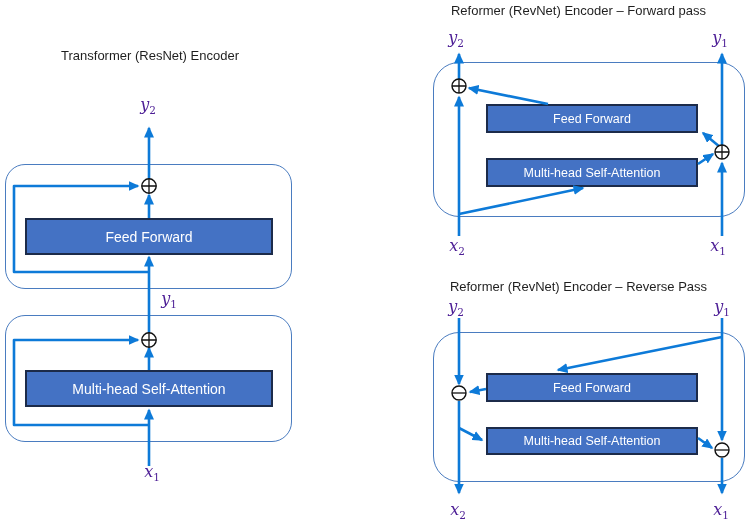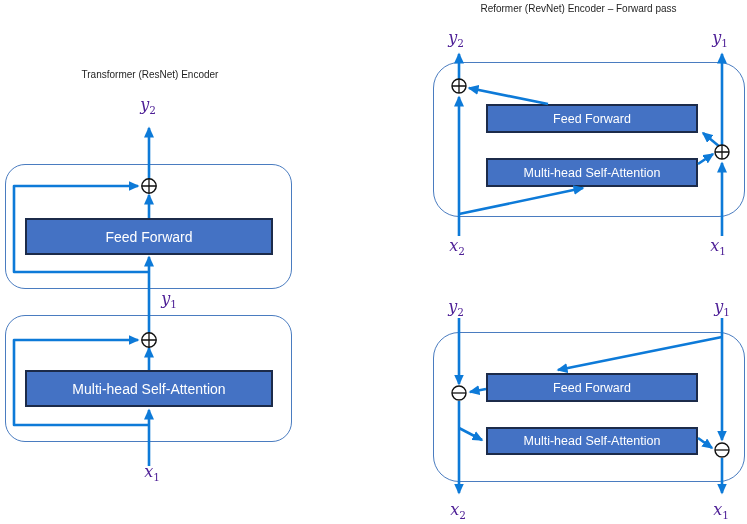--- a/index.html
+++ b/index.html
@@ -3,43 +3,44 @@
 <meta charset="utf-8">
 <style>
   :root{
     --arrow:#0d7ad8; --block-fill:#4472c4; --block-border:#1c2b4a;
     --container-border:#4a7cc0; --operator:#111111; --block-text:#ffffff;
     --text:#1f1f1f; --background:#ffffff;
   }
   html,body{margin:0;padding:0;background:var(--background);}
   .canvas{position:relative;width:747px;height:524px;background:var(--background);
           font-family:"Liberation Sans",sans-serif;overflow:hidden;}
-  .title{position:absolute;color:var(--text);font-size:10px;text-align:center;white-space:nowrap;z-index:4;}
+  .title{position:absolute;color:var(--text);font-size:13px;text-align:center;white-space:nowrap;z-index:4;}
   .container-box{position:absolute;border:1.2px solid var(--container-border);background:transparent;z-index:1;}
   .block{position:absolute;background:var(--block-fill);border:2px solid var(--block-border);
          color:var(--block-text);display:flex;align-items:center;justify-content:center;
          box-sizing:border-box;z-index:2;}
   .block.big{font-size:14px;}
   .block.small{font-size:12.5px;}
   .mlabel{position:absolute;transform:translateX(-50%);color:#4c1d95;z-index:4;
           font-family:"DejaVu Serif","Liberation Serif",serif;font-style:italic;font-size:16px;white-space:nowrap;}
   .mlabel sub{font-size:10.5px;font-style:normal;font-family:"DejaVu Serif",serif;}
   svg.overlay{position:absolute;left:0;top:0;z-index:3;pointer-events:none;}
   .arrow-line{stroke:var(--arrow);stroke-width:2.6;fill:none;stroke-linejoin:round;}
   .arrow-head{fill:var(--arrow);}
   .op circle{fill:#fff;stroke:var(--operator);stroke-width:1.4;}
   .op path{stroke:var(--operator);stroke-width:1.3;fill:none;}
 </style>
 </head>
 <body>
 
 <div class="canvas">
 
-  <div class="title" style="left:0px;top:69px;width:300px;">Transformer (ResNet) Encoder</div>
+  <div class="title" style="left:0px;top:48px;width:300px;">Transformer (ResNet) Encoder</div>
   <div class="title" style="left:410px;top:3px;width:337px;">Reformer (RevNet) Encoder – Forward pass</div>
+  <div class="title" style="left:410px;top:279px;width:337px;">Reformer (RevNet) Encoder – Reverse Pass</div>
 
   <div class="container-box" style="left:5px;top:164px;width:285px;height:123px;border-radius:20px;"></div>
   <div class="container-box" style="left:5px;top:315px;width:285px;height:125px;border-radius:20px;"></div>
   <div class="container-box" style="left:433px;top:62px;width:310px;height:153px;border-radius:26px;"></div>
   <div class="container-box" style="left:433px;top:332px;width:310px;height:148px;border-radius:26px;"></div>
 
   <div class="block big" style="left:25px;top:218px;width:248px;height:37px;">Feed Forward</div>
   <div class="block big" style="left:25px;top:370px;width:248px;height:37px;">Multi-head Self-Attention</div>
   <div class="block small" style="left:486px;top:104px;width:212px;height:29px;">Feed Forward</div>
   <div class="block small" style="left:486px;top:158px;width:212px;height:29px;">Multi-head Self-Attention</div>

